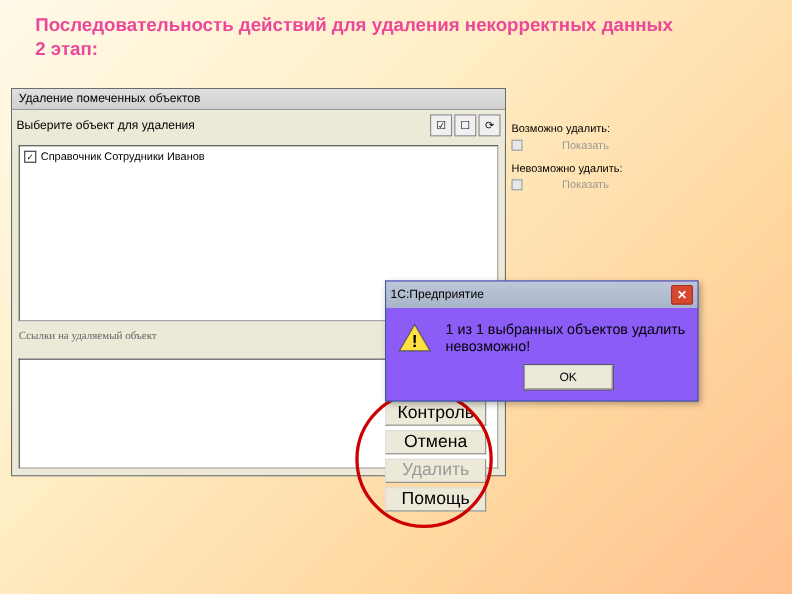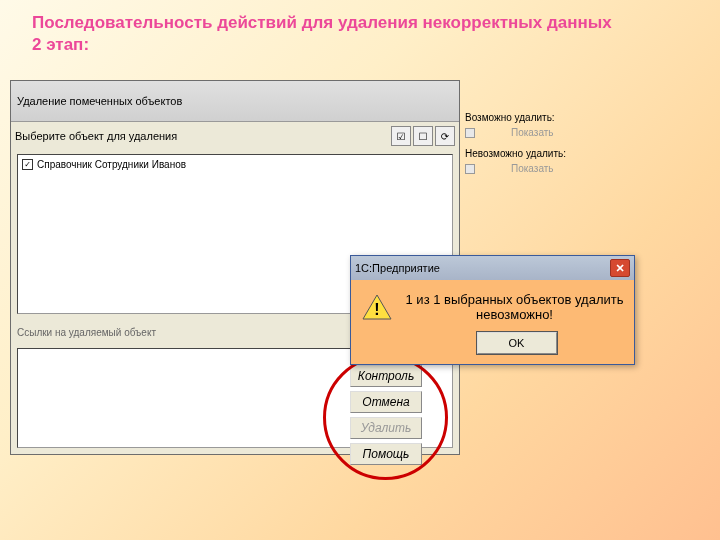--- a/index.html
+++ b/index.html
@@ -26,21 +26,21 @@
   .main-window {
     position: absolute;
     top: 80px;
     left: 10px;
     width: 450px;
     background: #ece9d8;
     border: 1px solid #6d6d6d;
   }
   .titlebar {
     background: linear-gradient(to bottom, #e0e0e0, #d0d0d0);
-    padding: 14px 6px;
+    padding: 3px 6px;
     border-bottom: 1px solid #999;
     font-size: 11px;
   }
   .toolbar-row {
     display: flex;
     align-items: center;
     padding: 4px 4px;
     gap: 6px;
     background: #ece9d8;
   }
@@ -77,24 +77,24 @@
     height: 11px;
     border: 1px solid #333;
     display: inline-flex;
     align-items: center;
     justify-content: center;
     font-size: 8px;
     line-height: 1;
   }
   .refs-row {
     display: flex;
-    align-items: center;
     padding: 4px 6px;
     font-size: 10px;
     color: #666;
+    font-family: Liberation Serif, serif;
   }
   .refs-row .tb-btn { margin-left: auto; }
   .refs-box {
     margin: 2px 6px 6px 6px;
     height: 100px;
     background: #fff;
     border: 1px inset #999;
   }
   .side-info {
     position: absolute;
@@ -117,51 +117,49 @@
   .disabled-txt { color: #999; padding-left: 32px; }
   .action-btns {
     position: absolute;
     top: 365px;
     left: 350px;
     display: flex;
     flex-direction: column;
     gap: 4px;
   }
   .action-btn {
-    width: 72px;
+    width: 92px;
     height: 22px;
     border: 1px outset #ddd;
     background: #ece9d8;
-    font-size: 12px;
+    font-size: 16px;
     display: flex;
     align-items: center;
     justify-content: center;
     cursor: pointer;
-    font-style: italic;
   }
   .action-btn.disabled { color: #999; }
   .red-circle {
     position: absolute;
     top: 355px;
     left: 323px;
     width: 125px;
     height: 125px;
     border: 3px solid #c00;
     border-radius: 50%;
     pointer-events: none;
   }
   .dialog {
     position: absolute;
     top: 255px;
     left: 350px;
     width: 285px;
-    background: #fdba74;
+    background: #8b5cf6;
     border: 1px solid #3a5a9a;
     box-shadow: 2px 2px 6px rgba(0,0,0,0.3);
-    text-align: center;
   }
   .dialog-titlebar {
     background: linear-gradient(to bottom, #bcc8d8, #a8b4c8);
     padding: 3px 4px;
     display: flex;
     align-items: center;
     font-size: 11px;
   }
   .close-btn {
     margin-left: auto;

